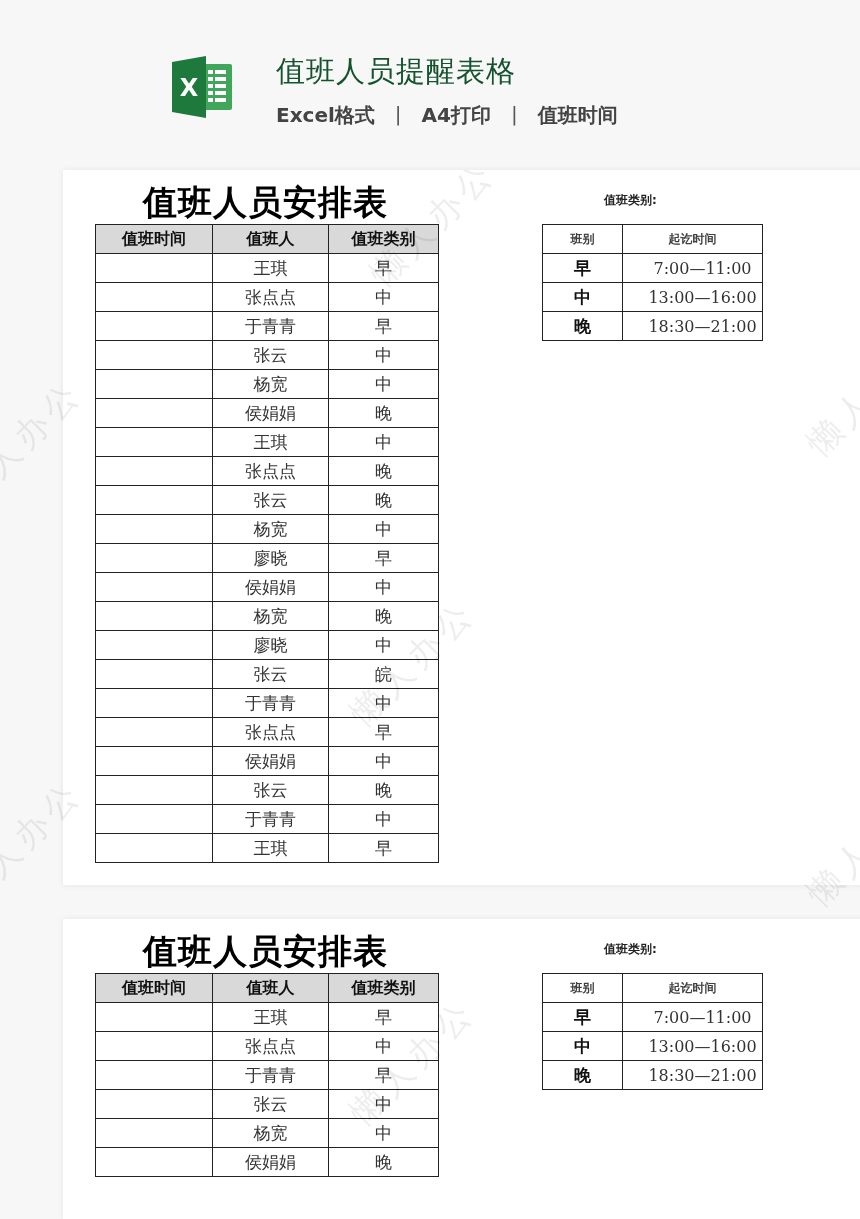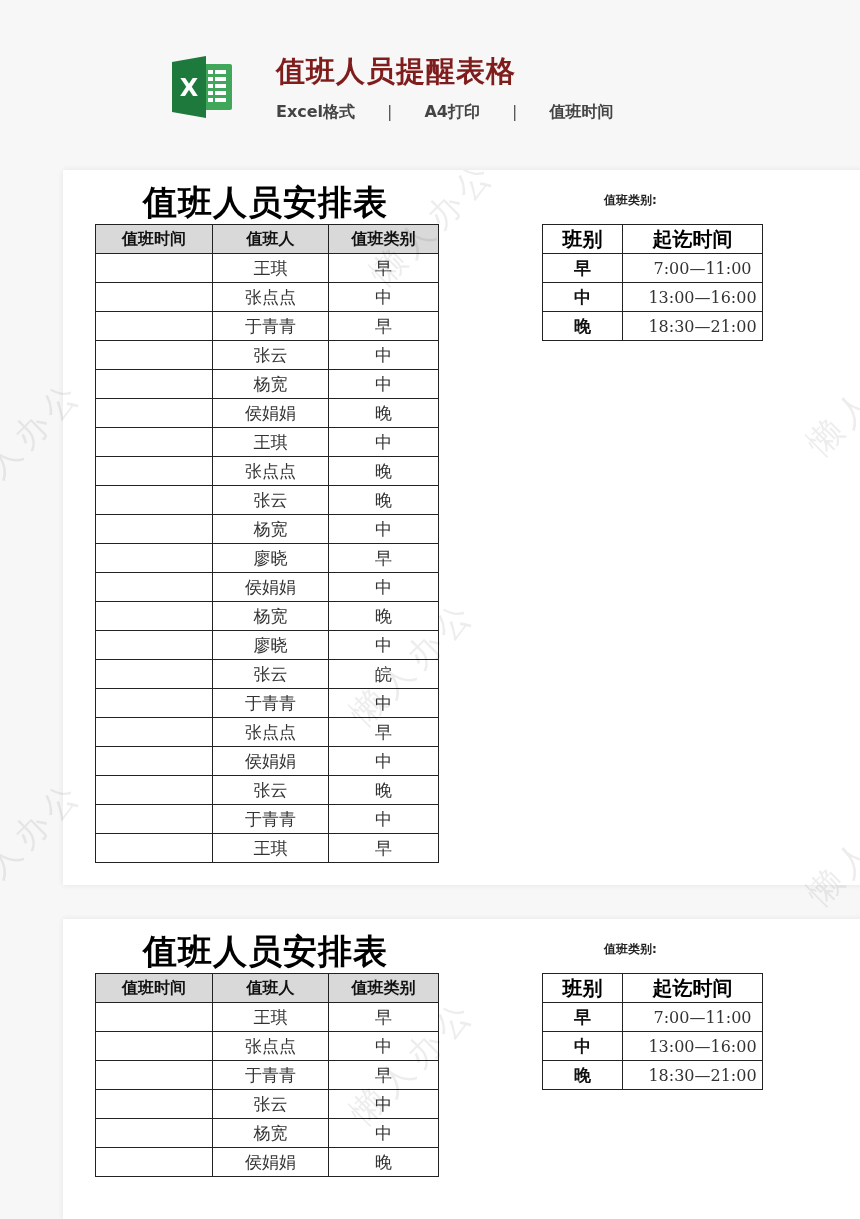--- a/index.html
+++ b/index.html
@@ -7,27 +7,27 @@
     width: 860px; height: 1219px; overflow: hidden;
     background: #f7f7f7;
     font-family: "DejaVu Sans", "Liberation Sans", sans-serif;
   }
   .page { position: relative; width: 860px; height: 1219px; }
 
   
   .hdr-icon { position: absolute; left: 172px; top: 56px; width: 62px; height: 62px; }
   .hdr-title {
     position: absolute; left: 276px; top: 52px;
-    font-size: 29px; font-weight: bold; color: #7f1d1d; letter-spacing: 1px;
+    font-size: 29px; font-weight: normal; color: #14532d; letter-spacing: 1px;
     font-family: "DejaVu Sans", sans-serif;
   }
   .hdr-sub {
     position: absolute; left: 276px; top: 102px;
-    font-size: 16px; font-weight: bold; color: #444;
-    display: flex; gap: 12px; white-space: nowrap;
+    font-size: 20px; font-weight: bold; color: #444;
+    display: flex; gap: 0; white-space: nowrap;
   }
   .hdr-sub .sep { margin: 0 20px; color: #555; font-weight: normal; }
 
   
   .card {
     position: absolute; left: 63px; width: 830px; background: #fff;
     box-shadow: 0 0 6px rgba(0,0,0,0.08);
     overflow: hidden;
   }
   .card.c1 { top: 170px; height: 715px; }
@@ -62,21 +62,21 @@
     font-family: "DejaVu Sans", sans-serif;
   }
   table.legend {
     position: absolute; left: 479px; top: 54px;
     border-collapse: collapse;
   }
   table.legend td, table.legend th {
     border: 1.5px solid #222; height: 29px; text-align: center; padding: 0;
   }
   table.legend th {
-    font-family: "DejaVu Sans", sans-serif; font-weight: bold; font-size: 20px; color: #000000;
+    font-family: "DejaVu Sans", sans-serif; font-weight: bold; font-size: 12px; color: #404040;
   }
   table.legend td.shift {
     font-family: "DejaVu Sans", sans-serif; font-weight: bold; font-size: 17px; color: #111;
   }
   table.legend td.range {
     font-family: "DejaVu Serif", "Liberation Serif", serif; font-size: 16px; color: #333; padding-left: 20px;
   }
   table.legend col.l1 { width: 80px; }
   table.legend col.l2 { width: 140px; }
 

